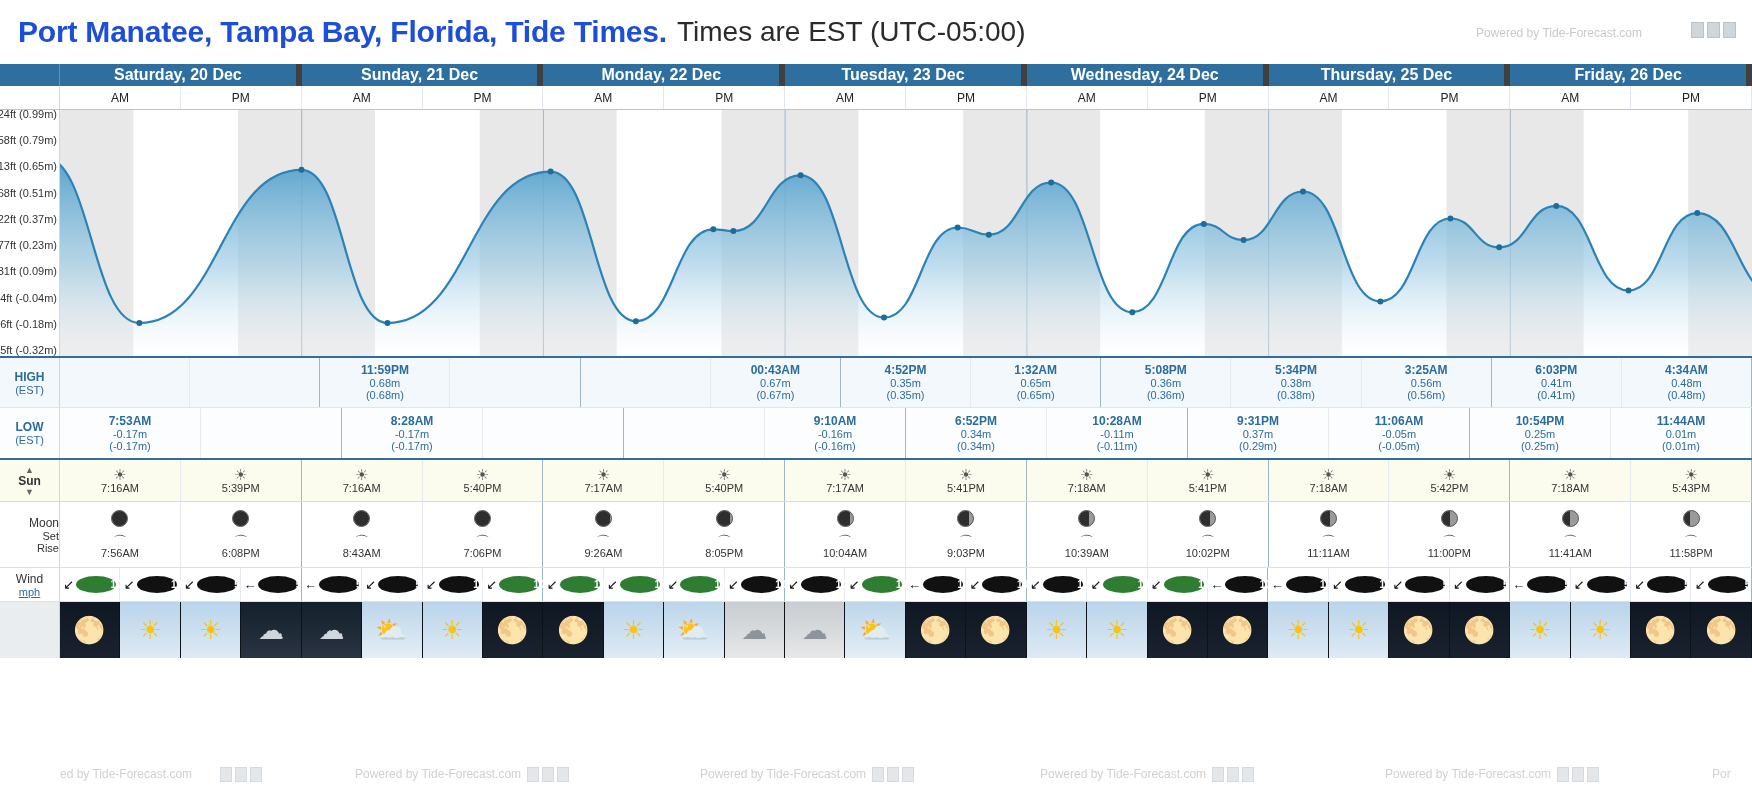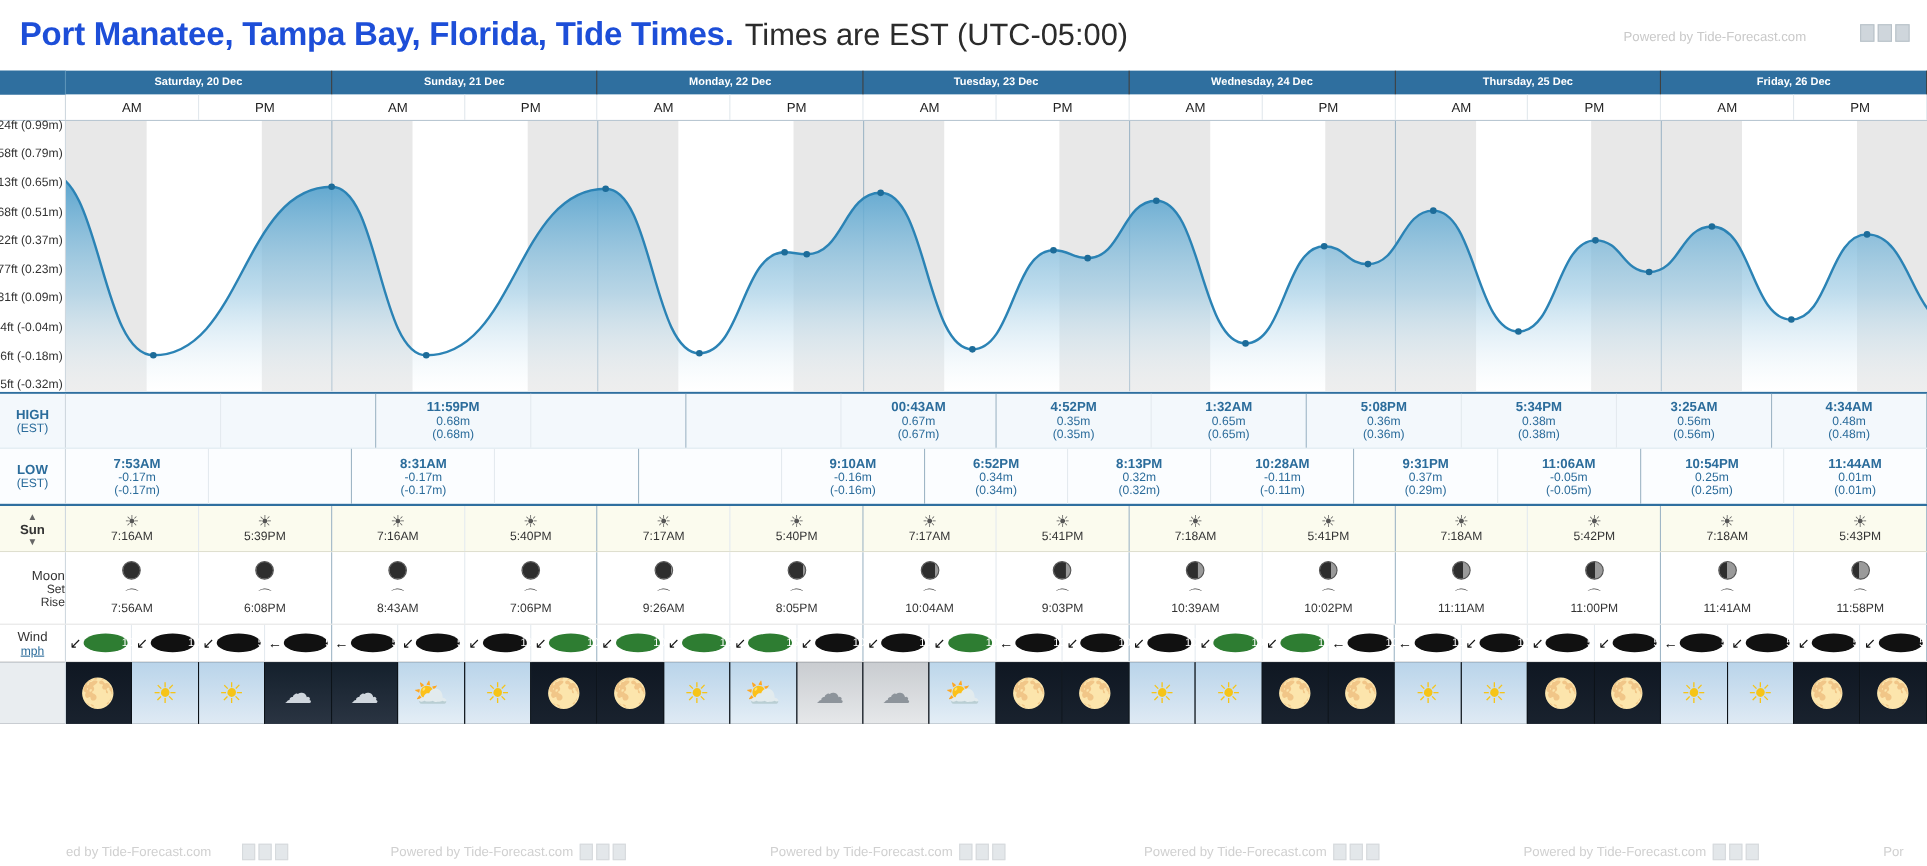--- a/index.html
+++ b/index.html
@@ -30,22 +30,22 @@
   }
   .flagbox { position:absolute; right:16px; top:22px; display:flex; gap:3px; }
   .flagbox i { display:block; width:13px; height:16px; background:#cfd6dc; border:1px solid #b9c2c9; }
 
   
   .daysband {
     display:flex; height:22px; background:#2f6f9f; color:#fff;
   }
   .daysband .spacer { width:60px; background:#2f6f9f; border-right:1px solid #5b93b8; }
   .daysband .day {
-    flex:1; text-align:center; font-size:10px; font-weight:bold; line-height:22px;
-    border-right:1px solid #404040;
+    flex:1; text-align:center; font-size:16px; font-weight:bold; line-height:22px;
+    border-right:6px solid #404040;
   }
   .ampmband { display:flex; height:24px; background:#ffffff; border-bottom:1px solid #b9c7d2; }
   .ampmband .spacer { width:60px; border-right:1px solid #cfd8df; }
   .ampmband .cell {
     flex:1; text-align:center; font-size:12px; line-height:24px; color:#222;
     border-right:1px solid #e2e8ed;
   }
 
   
   .graphwrap { position:relative; height:246px; background:#fff; }
@@ -95,21 +95,21 @@
   .moonpin { width:17px; height:17px; border-radius:50%; position:relative; overflow:hidden;
              border:1px solid #555; background:#9a9a9a; }
   .moonpin .dark { position:absolute; top:0; height:100%; background:#2e2e2e; }
   .arcglyph { font-size:14px; line-height:12px; color:#444; }
 
   .windcell { display:flex; align-items:center; gap:2px; justify-content:center; }
   .windarrow { font-size:13px; color:#111; line-height:13px; }
   .windbadge {
     display:inline-flex; align-items:center; justify-content:center;
     width:17px; height:17px; border-radius:50%; color:#fff;
-    font-size:10px; font-weight:normal;padding-left:40px;
+    font-size:10px; font-weight:bold;padding-left:40px;
   }
 
   .wx { flex:1; border-right:1px solid #0c1218; display:flex; align-items:center; justify-content:center; }
   .wxicon { font-size:26px; line-height:26px; }
 
   
   .footer {
     position:absolute; left:0; bottom:0; width:1752px; height:26px;
     background:#fff; display:flex; align-items:center;
   }
@@ -270,20 +270,25 @@
         <div class="c">
           <span class="tideval">5:34PM</span>
           <span class="tidesub">0.38m</span>
           <span class="tidesub">(0.38m)</span>
         </div>
         <div class="c daysep">
           <span class="tideval">3:25AM</span>
           <span class="tidesub">0.56m</span>
           <span class="tidesub">(0.56m)</span>
         </div>
+        <div class="c">
+          <span class="tideval">6:03PM</span>
+          <span class="tidesub">0.41m</span>
+          <span class="tidesub">(0.41m)</span>
+        </div>
         <div class="c daysep">
           <span class="tideval">4:34AM</span>
           <span class="tidesub">0.48m</span>
           <span class="tidesub">(0.48m)</span>
         </div>
       </div>
   </div>
 
   <div class="rowband lo-row">
     <div class="lab">
@@ -291,40 +296,35 @@
       <span class="sm">(EST)</span>
     </div>
     <div class="cells" id="low-cells">
         <div class="c">
           <span class="tideval">7:53AM</span>
           <span class="tidesub">-0.17m</span>
           <span class="tidesub">(-0.17m)</span>
         </div>
         <div class="c daysep"></div>
         <div class="c">
-          <span class="tideval">8:31AM</span>
+          <span class="tideval">8:28AM</span>
           <span class="tidesub">-0.17m</span>
           <span class="tidesub">(-0.17m)</span>
         </div>
         <div class="c daysep"></div>
         <div class="c"></div>
         <div class="c daysep">
           <span class="tideval">9:10AM</span>
           <span class="tidesub">-0.16m</span>
           <span class="tidesub">(-0.16m)</span>
         </div>
         <div class="c">
           <span class="tideval">6:52PM</span>
           <span class="tidesub">0.34m</span>
           <span class="tidesub">(0.34m)</span>
-        </div>
-        <div class="c">
-          <span class="tideval">8:13PM</span>
-          <span class="tidesub">0.32m</span>
-          <span class="tidesub">(0.32m)</span>
         </div>
         <div class="c daysep">
           <span class="tideval">10:28AM</span>
           <span class="tidesub">-0.11m</span>
           <span class="tidesub">(-0.11m)</span>
         </div>
         <div class="c">
           <span class="tideval">9:31PM</span>
           <span class="tidesub">0.37m</span>
           <span class="tidesub">(0.29m)</span>

